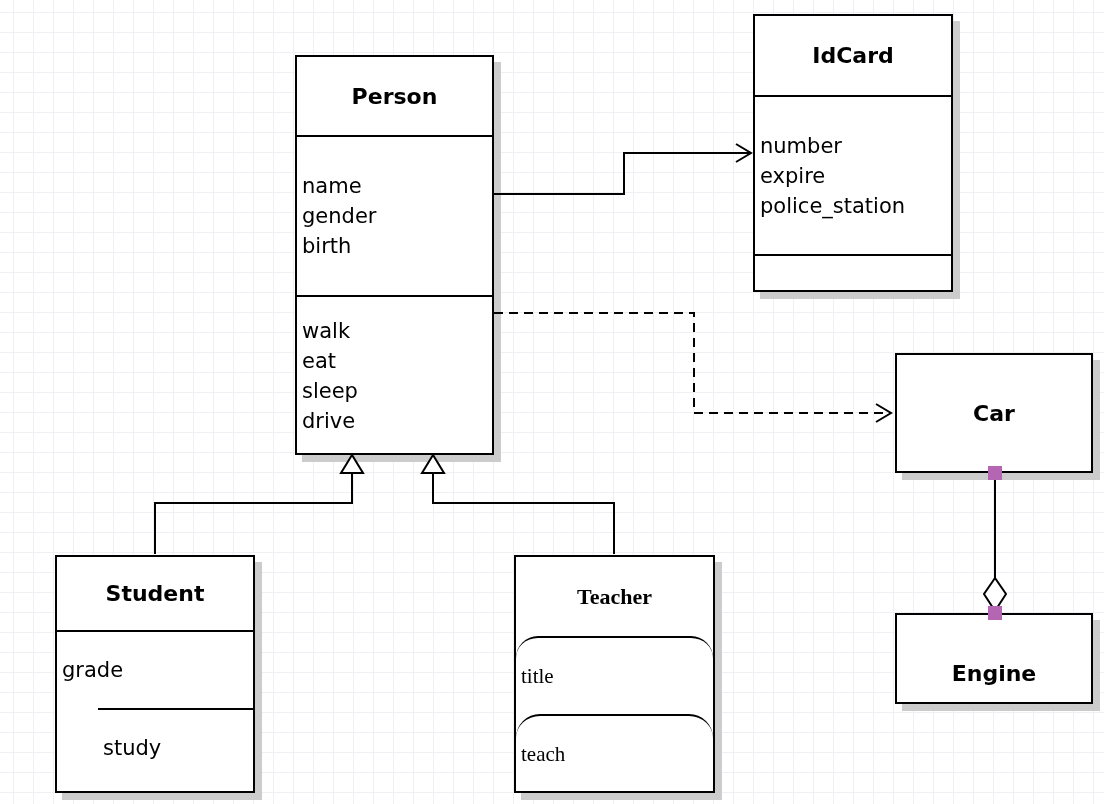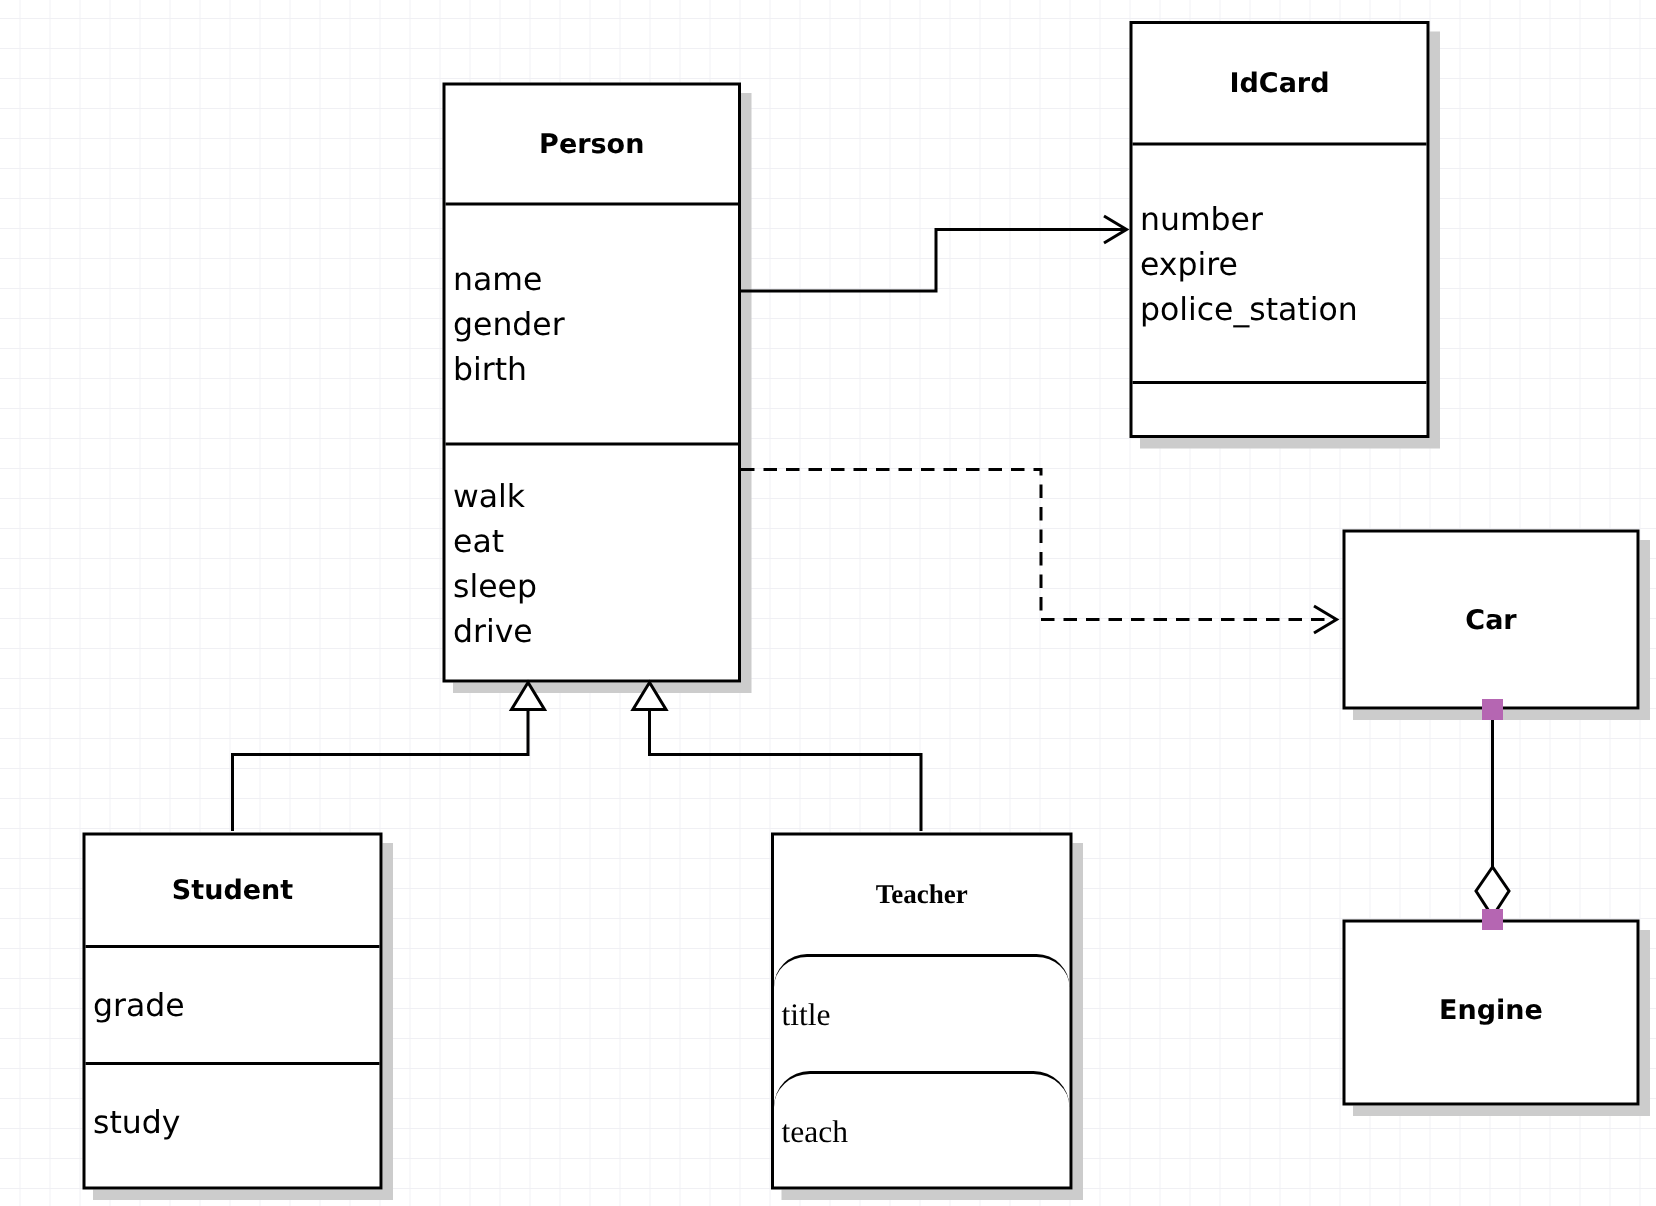--- a/index.html
+++ b/index.html
@@ -25,21 +25,21 @@
     box-shadow: 7px 7px 0 #cccccc;
     display: flex;
     flex-direction: column;
   }
 
   .class-title {
     display: flex;
     align-items: center;
     justify-content: center;
     font-weight: bold;
-    font-size: 18px;
+    font-size: 22px;
     color: #000000;
     flex: 0 0 auto;
   }
 
   .compartment {
     border-top: 2px solid #000000;
     display: flex;
     flex-direction: column;
     justify-content: center;
     padding-left: 5px;
@@ -61,27 +61,27 @@
   #box-person  .methods { height: 160px; }
 
   #box-idcard  { left: 753px; top: 14px;  width: 200px; height: 278px; }
   #box-idcard  .class-title { height: 79px; }
   #box-idcard  .attrs   { height: 159px; }
   #box-idcard  .methods { height: 36px; }
 
   #box-car     { left: 895px; top: 353px; width: 198px; height: 120px; }
   #box-car     .class-title { height: 116px; }
 
-  #box-engine  { left: 895px; top: 613px; width: 198px; height: 124px; }
+  #box-engine  { left: 895px; top: 613px; width: 198px; height: 91px; }
   #box-engine  .class-title { height: 116px; }
 
   #box-student { left: 55px;  top: 555px; width: 200px; height: 238px; }
   #box-student .class-title { height: 73px; }
   #box-student .attrs   { height: 78px; }
-  #box-student .methods { height: 77px; }
+  #box-student .methods { height: 77px; margin-left: 41px; }
 
   #box-teacher { left: 514px; top: 555px; width: 201px; height: 238px; font-family: Liberation Serif, serif; }
   #box-teacher .class-title { height: 79px; }
   #box-teacher .attrs   { height: 78px; border-radius: 22px; }
   #box-teacher .methods { height: 77px; border-radius: 24px; }
 
   svg.connectors {
     position: absolute;
     left: 0; top: 0;
     width: 1104px; height: 804px;

